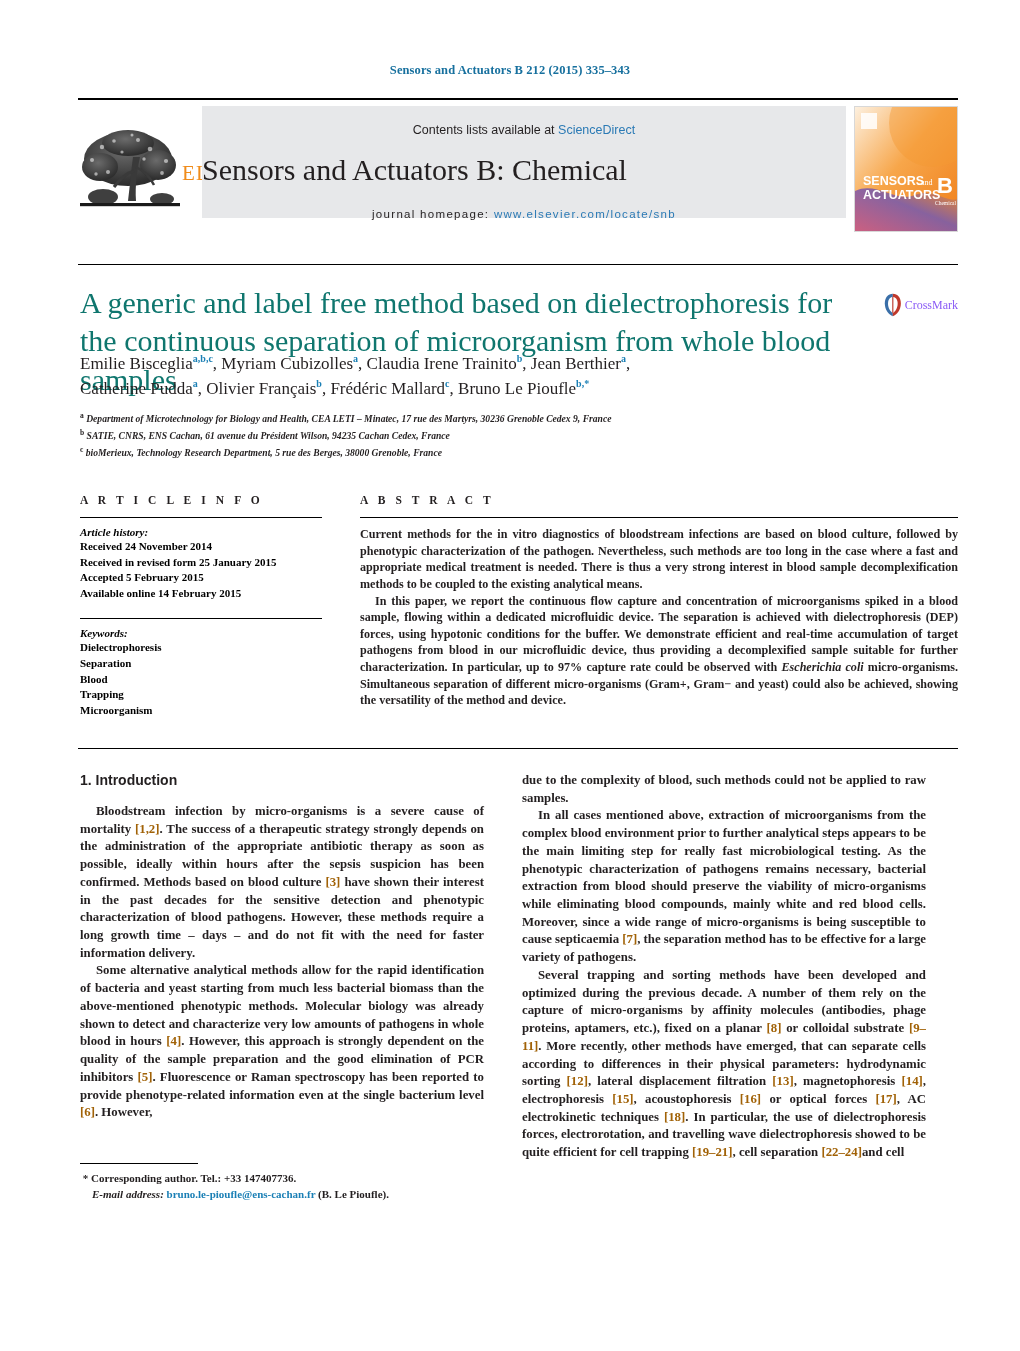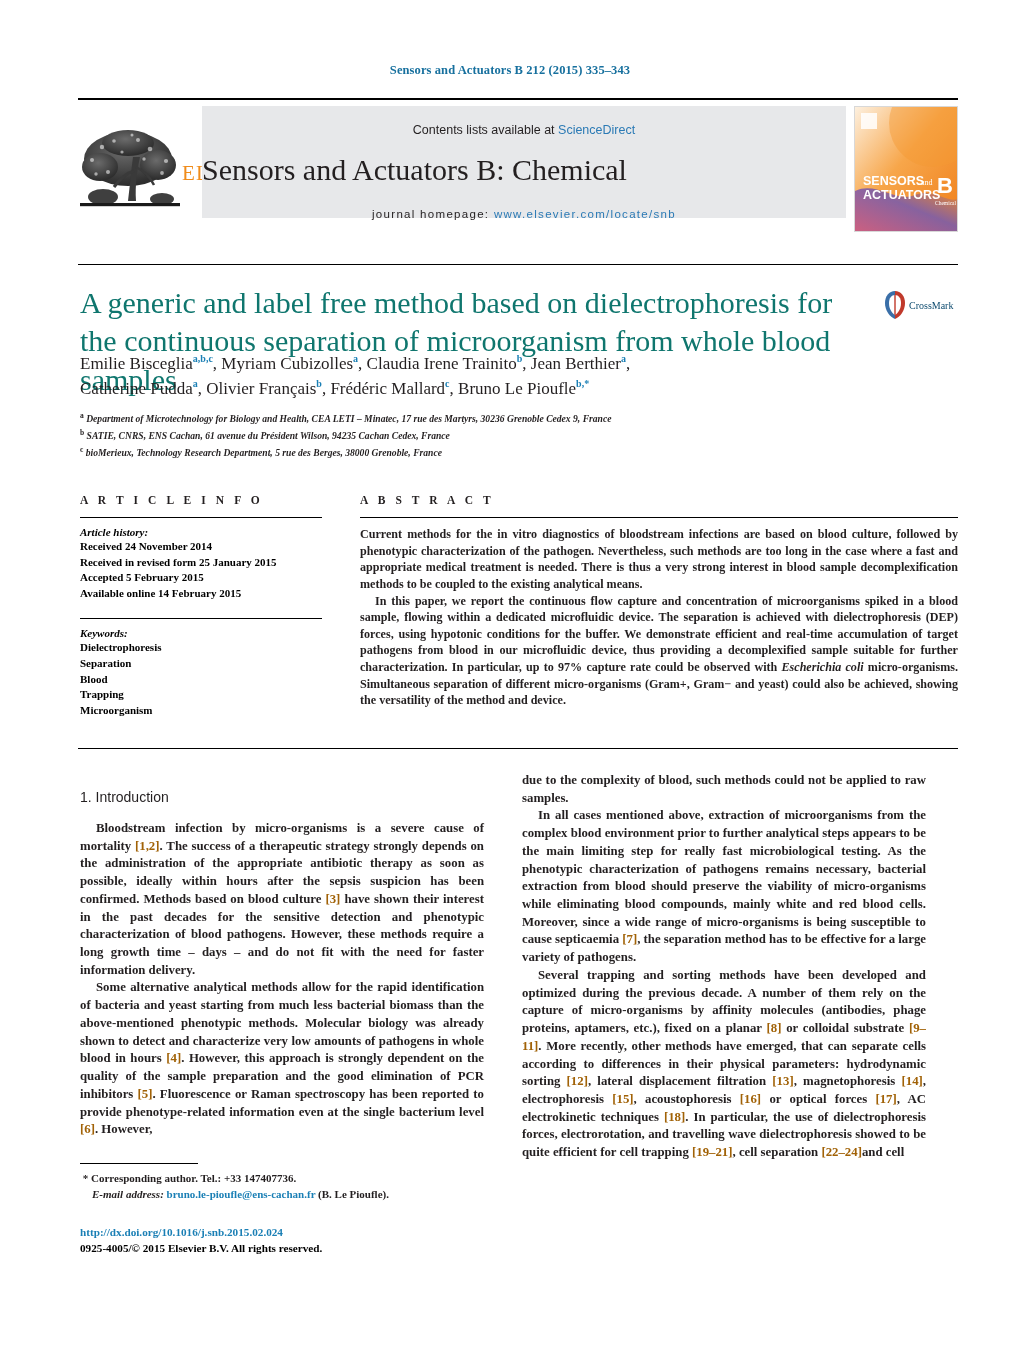--- a/index.html
+++ b/index.html
@@ -124,22 +124,22 @@
   }
   .crossmark {
     position: absolute;
     left: 884px; top: 283px;
     width: 74px; height: 44px;
     display: flex;
     align-items: center;
   }
   .crossmark-text {
     font-family: "Liberation Serif", serif;
-    font-size: 10px;
-    color: #0c4a6e;
+    font-size: 12px;
+    color: #8b5cf6;
     margin-left: 3px;
   }
 
   .authors {
     position: absolute;
     left: 80px; top: 352px;
     width: 790px;
     font-size: 17px;
     line-height: 1.46;
     color: #231f20;
@@ -230,22 +230,22 @@
     width: 404px;
   }
   .col-right {
     position: absolute;
     left: 522px; top: 772px;
     width: 404px;
   }
   h2.sec {
     font-family: "Liberation Sans", sans-serif;
     font-size: 14px;
-    font-weight: normal;
-    margin: 17px 0 15px 0;
+    font-weight: bold;
+    margin: 0 0 15px 0;
     color: #231f20;
   }
   .body-text {
     font-size: 12.8px;
     line-height: 1.385;
     text-align: justify;
     color: #231f20;
     font-weight: bold;
   }
   .body-text p { margin: 0; text-indent: 16px; }
@@ -448,18 +448,14 @@
     <div class="fn-text">
       &nbsp;<span>*</span><span> Corresponding author. Tel.: +33 147407736.</span>
     </div>
     <div class="fn-text" style="padding-left:12px">
       <span class="ital">E-mail address:</span>
       <a class="fn-mail" href="#" style="text-decoration:none">bruno.le-pioufle@ens-cachan.fr</a>
       <span>(B. Le Pioufle).</span>
     </div>
   </div>
 
-  <div class="doi-block">
-    <div><a class="doi-link" href="#" style="text-decoration:none">http://dx.doi.org/10.1016/j.snb.2015.02.024</a></div>
-    <div>0925-4005/© 2015 Elsevier B.V. All rights reserved.</div>
-  </div>
 
 </div>
 
 </body></html>

